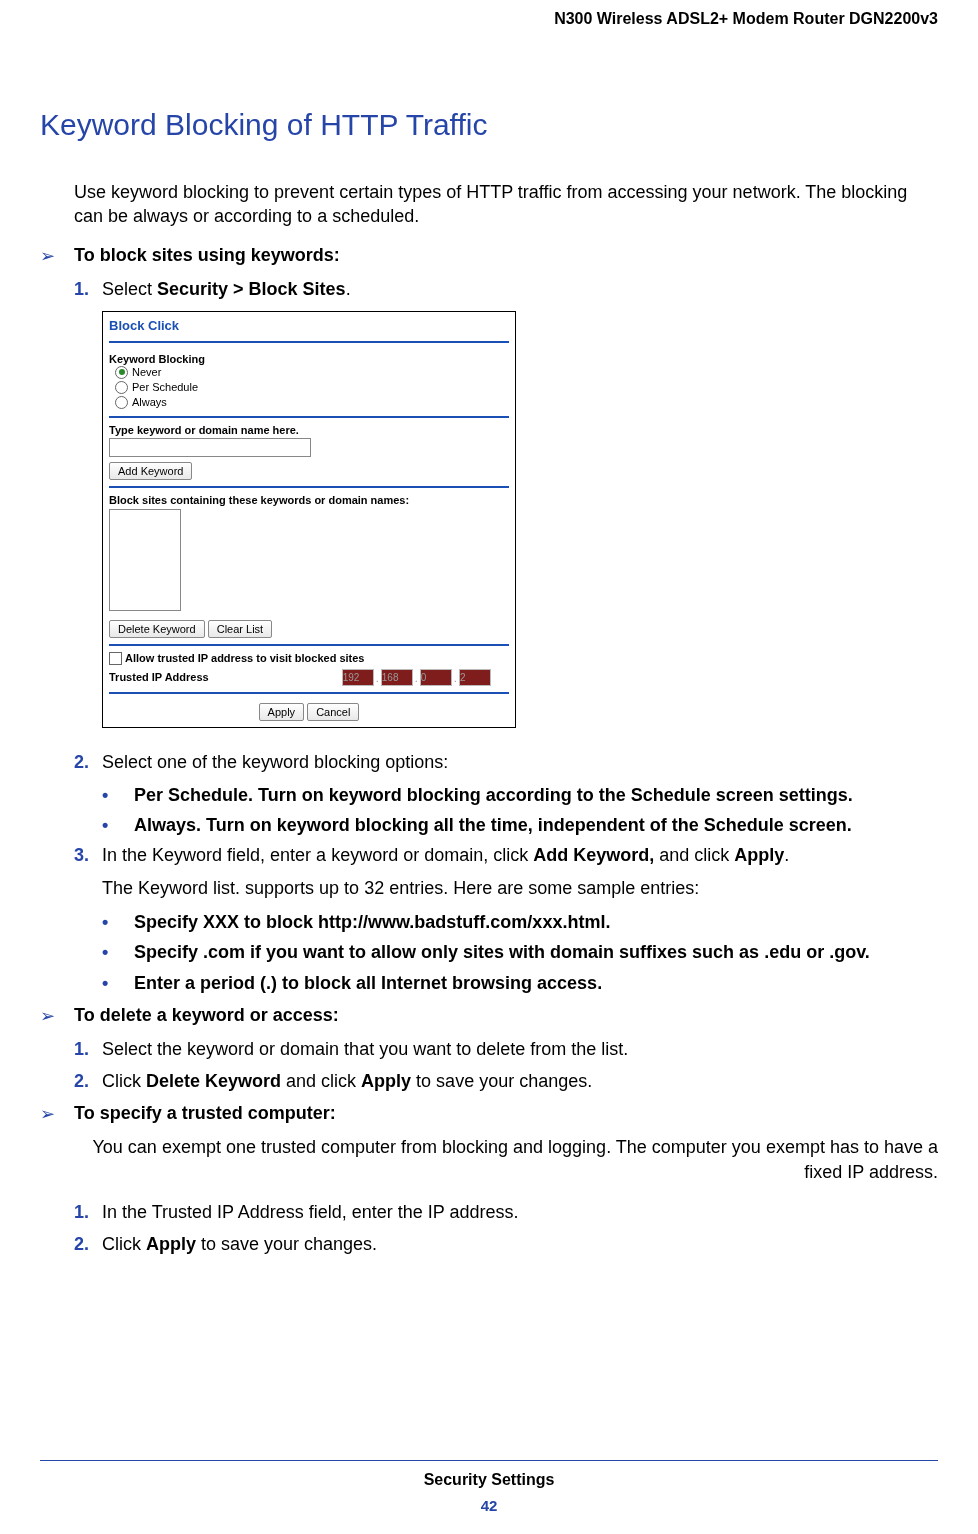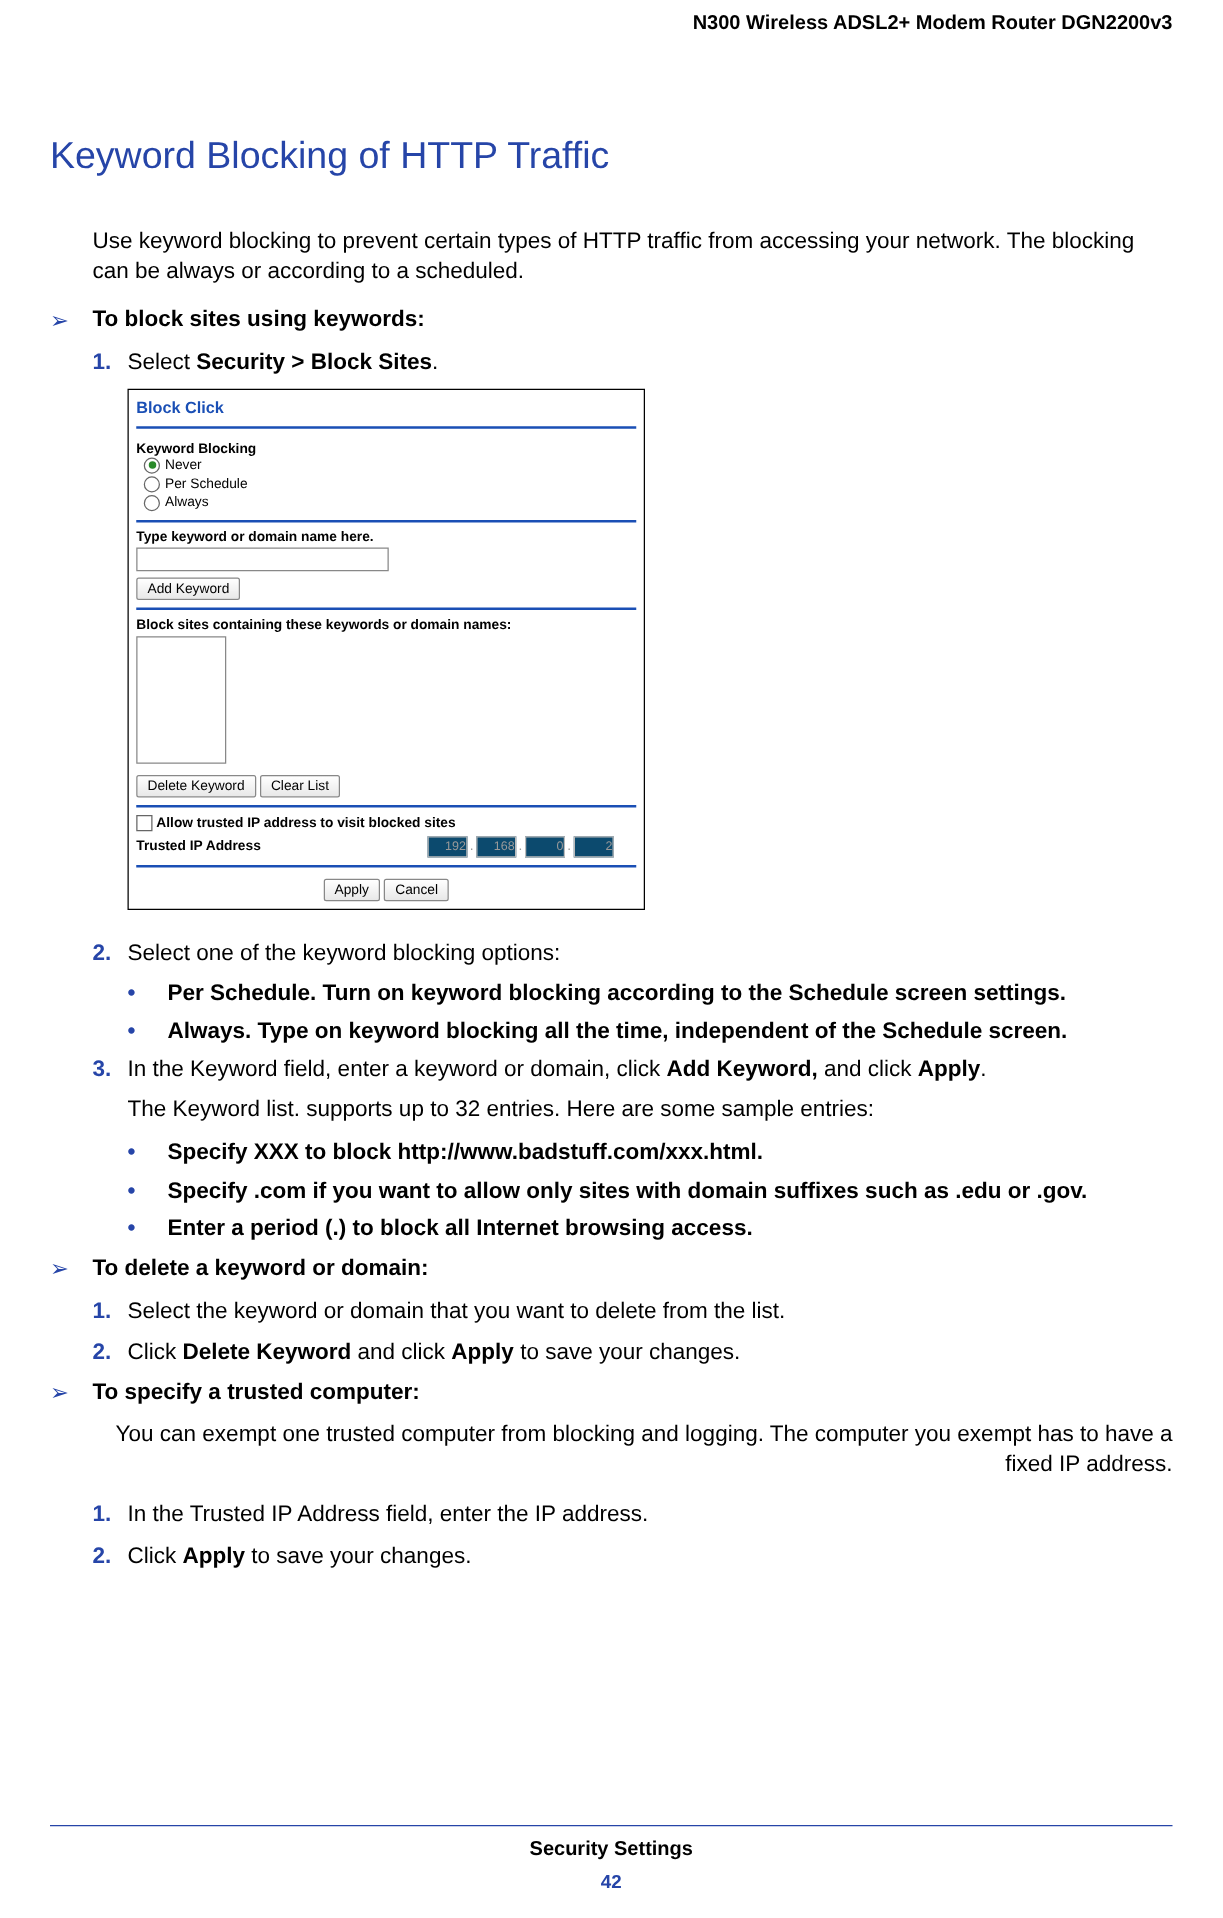--- a/index.html
+++ b/index.html
@@ -189,25 +189,25 @@
   }
   .ui-ip-row {
     display: inline-flex;
     align-items: center;
     gap: 2px;
     margin-left: 130px;
     color: #999;
   }
   .ui-ip {
     border: 1px solid #bbb;
-    background: #0c4a6e;
+    background: #7f1d1d;
     width: 30px;
     height: 15px;
     font-size: 10px;
-    text-align: right;
+    text-align: left;
     line-height: 15px;
     color: #999;
   }
   .ui-footer-btns {
     text-align: center;
     margin-top: 6px;
   }
 </style>
 </head>
 <body>
@@ -280,21 +280,21 @@
   <div class="num-item">
     <div class="num">2.</div>
     <div class="num-text">Select one of the keyword blocking options:</div>
   </div>
   <div class="bullet-item">
     <div class="bullet">•</div>
     <div class="bullet-text"><b>Per Schedule</b><span>. Turn on keyword blocking according to the Schedule screen settings.</span></div>
   </div>
   <div class="bullet-item">
     <div class="bullet">•</div>
-    <div class="bullet-text"><b>Always</b><span>. Type on keyword blocking all the time, independent of the Schedule screen.</span></div>
+    <div class="bullet-text"><b>Always</b><span>. Turn on keyword blocking all the time, independent of the Schedule screen.</span></div>
   </div>
 
   <div class="num-item">
     <div class="num">3.</div>
     <div class="num-text">
       <span>In the Keyword field, enter a keyword or domain, click </span><b>Add Keyword,</b><span> and click </span><b>Apply</b><span>.</span>
     </div>
   </div>
   <div class="followup">The Keyword list. supports up to 32 entries. Here are some sample entries:</div>
   <div class="bullet-item">
@@ -307,21 +307,21 @@
   </div>
   <div class="bullet-item">
     <div class="bullet">•</div>
     <div class="bullet-text">
       <span>Enter a period (</span><b>.</b><span>) to block all Internet browsing access.</span>
     </div>
   </div>
 
   <div class="arrow-block">
     <div class="arrow">➢</div>
-    <div class="arrow-text">To delete a keyword or domain:</div>
+    <div class="arrow-text">To delete a keyword or access:</div>
   </div>
   <div class="num-item">
     <div class="num">1.</div>
     <div class="num-text">Select the keyword or domain that you want to delete from the list.</div>
   </div>
   <div class="num-item">
     <div class="num">2.</div>
     <div class="num-text">
       <span>Click </span><b>Delete Keyword</b><span> and click </span><b>Apply</b><span> to save your changes.</span>
     </div>

